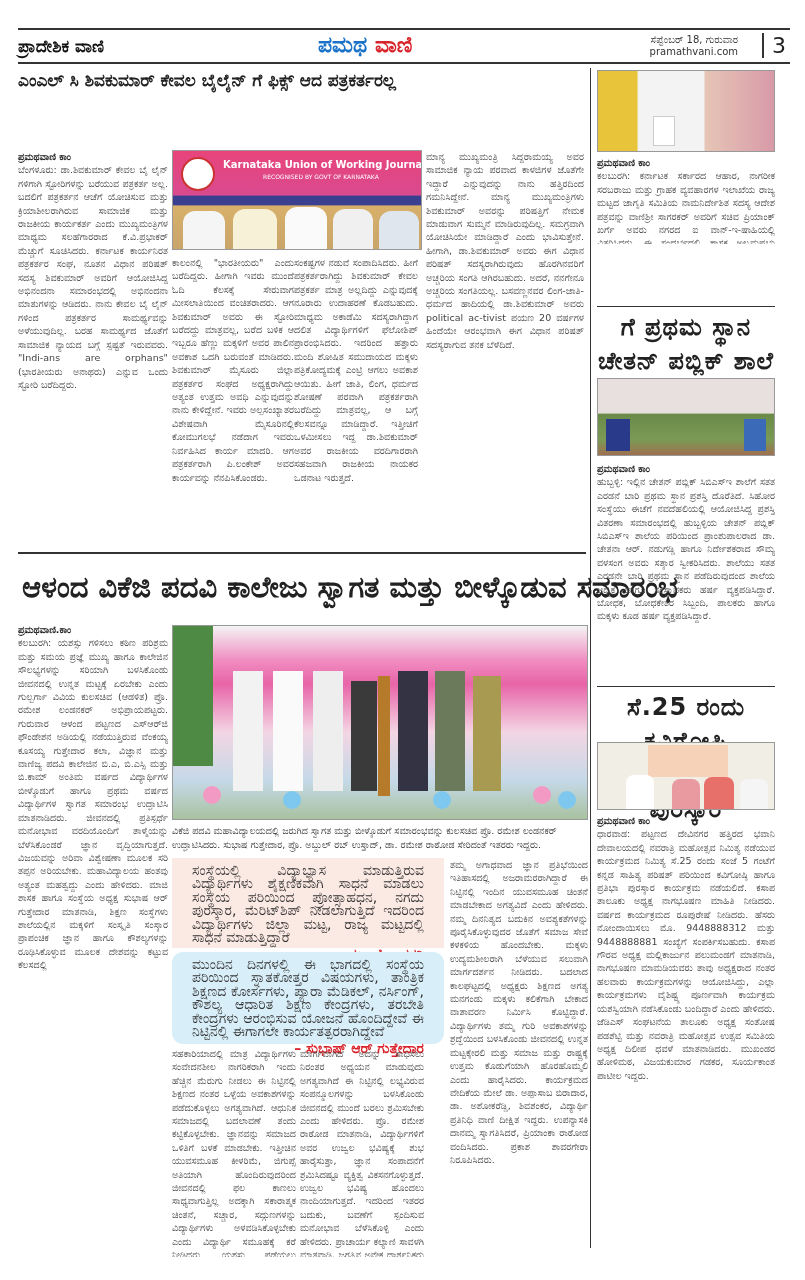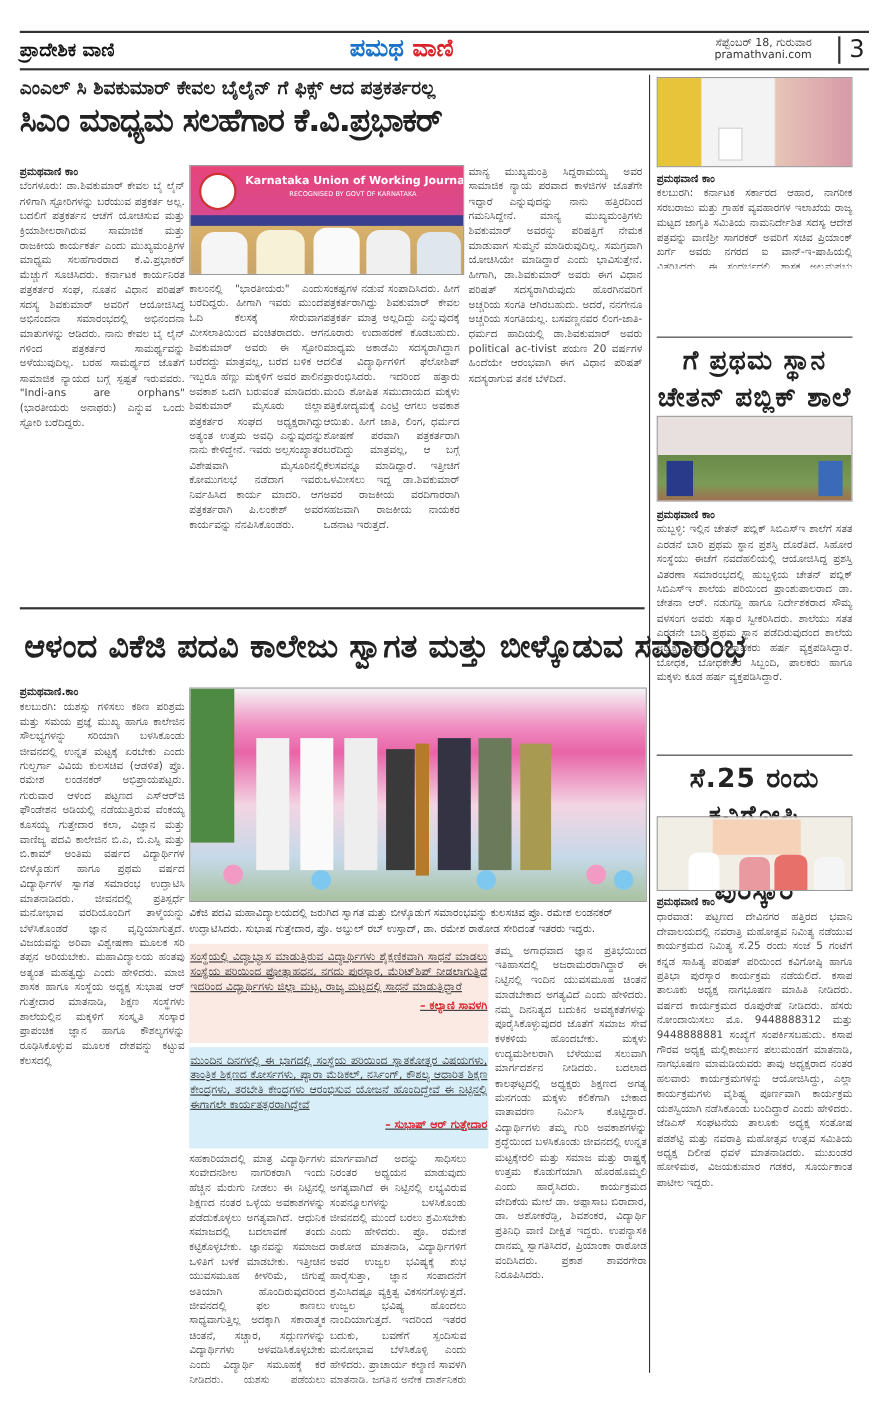--- a/index.html
+++ b/index.html
@@ -12,21 +12,21 @@
   .mh-date { position: absolute; left: 570px; top: 4px; font-size: 10px; color: #333; text-align: right; width: 150px; }
   .mh-page { position: absolute; right: 4px; top: 3px; font-size: 22px; border-left: 2px solid #333; padding-left: 8px; }
   .kicker { font-size: 18px; font-weight: bold; margin-top: 6px; white-space: nowrap; }
   .headline { font-size: 30px; font-weight: 900; letter-spacing: -1px; white-space: nowrap; margin-top: 2px; }
   .col { position: absolute; font-size: 9.5px; line-height: 13.4px; color: #444; text-align: justify; overflow: hidden; }
   .byline { font-weight: bold; color: #222; display: block; }
   .photo { position: absolute; overflow: hidden; border: 1px solid #999; }
   .rule-v { position: absolute; width: 1px; background: #333; }
   .rule-h { position: absolute; height: 2px; background: #333; }
   .side-head { position: absolute; font-weight: 900; font-size: 25px; text-align: center; line-height: 34px; letter-spacing: 1px; }
-  .quote { position: absolute; font-size: 10px; line-height: 13.4px; padding: 6px 1px; color: #333; text-align: justify; text-decoration: underline; }
+  .quote { position: absolute; font-size: 14px; line-height: 13.4px; padding: 6px 20px; color: #333; text-align: justify; }
   .quote .by { display: block; text-align: right; color: #d8232a; font-weight: bold; margin-top: 4px; }
   .caption { position: absolute; font-size: 9.5px; line-height: 14px; color: #333; }
 </style>
 </head>
 <body>
 
 <div class="page">
 
   <div class="masthead">
     <div class="mh-left">ಪ್ರಾದೇಶಿಕ ವಾಣಿ</div>
@@ -36,21 +36,20 @@
     </div>
     <div class="mh-date">
       <div>ಸೆಪ್ಟೆಂಬರ್ 18, ಗುರುವಾರ</div>
       <div>pramathvani.com</div>
     </div>
     <div class="mh-page">3</div>
   </div>
 
   <div style="width:568px;">
     <div class="kicker" style="font-size:17px;">ಎಂಎಲ್ ಸಿ ಶಿವಕುಮಾರ್ ಕೇವಲ ಬೈಲೈನ್ ಗೆ ಫಿಕ್ಸ್ ಆದ ಪತ್ರಕರ್ತರಲ್ಲ</div>
-    <div class="headline" style="font-size:29px;">ಸಿಎಂ ಮಾಧ್ಯಮ ಸಲಹೆಗಾರ ಕೆ.ವಿ.ಪ್ರಭಾಕರ್</div>
   </div>
 </div>
 
 <div class="rule-v" style="left:590px; top:68px; height:1180px;"></div>
 
 <div class="col" style="left:18px; top:150px; width:150px; height:390px;">
   <span class="byline">ಪ್ರಮಥವಾಣಿ ಕಾಂ</span>
   <span>ಬೆಂಗಳೂರು: ಡಾ.ಶಿವಕುಮಾರ್ ಕೇವಲ ಬೈ ಲೈನ್ ಗಳಿಗಾಗಿ ಸ್ಟೋರಿಗಳನ್ನು ಬರೆಯುವ ಪತ್ರಕರ್ತ ಅಲ್ಲ. ಬದಲಿಗೆ ಪತ್ರಕರ್ತನ ಆಚೆಗೆ ಯೋಚಿಸುವ ಮತ್ತು ಕ್ರಿಯಾಶೀಲರಾಗಿರುವ ಸಾಮಾಜಿಕ ಮತ್ತು ರಾಜಕೀಯ ಕಾರ್ಯಕರ್ತ ಎಂದು ಮುಖ್ಯಮಂತ್ರಿಗಳ ಮಾಧ್ಯಮ ಸಲಹೆಗಾರರಾದ ಕೆ.ವಿ.ಪ್ರಭಾಕರ್ ಮೆಚ್ಚುಗೆ ಸೂಚಿಸಿದರು. ಕರ್ನಾಟಕ ಕಾರ್ಯನಿರತ ಪತ್ರಕರ್ತರ ಸಂಘ, ನೂತನ ವಿಧಾನ ಪರಿಷತ್ ಸದಸ್ಯ ಶಿವಕುಮಾರ್ ಅವರಿಗೆ ಆಯೋಜಿಸಿದ್ದ ಅಭಿನಂದನಾ ಸಮಾರಂಭದಲ್ಲಿ ಅಭಿನಂದನಾ ಮಾತುಗಳನ್ನು ಆಡಿದರು. ನಾನು ಕೇವಲ ಬೈ ಲೈನ್ ಗಳಿಂದ ಪತ್ರಕರ್ತರ ಸಾಮರ್ಥ್ಯವನ್ನು ಅಳೆಯುವುದಿಲ್ಲ. ಬರಹ ಸಾಮರ್ಥ್ಯದ ಜೊತೆಗೆ ಸಾಮಾಜಿಕ ನ್ಯಾಯದ ಬಗ್ಗೆ ಸ್ಪಷ್ಟತೆ ಇರುವವರು. "Indi-ans are orphans" (ಭಾರತೀಯರು ಅನಾಥರು) ಎನ್ನುವ ಒಂದು ಸ್ಟೋರಿ ಬರೆದಿದ್ದರು.</span>
 </div>
 
@@ -102,21 +101,21 @@
   <div style="position:absolute; left:360px; top:160px; width:18px; height:18px; border-radius:50%; background:#f29ac3;"></div>
   <div style="position:absolute; left:385px; top:165px; width:18px; height:18px; border-radius:50%; background:#7ec8f0;"></div>
 </div>
 
 <div class="caption" style="left:172px; top:824px; width:416px;">ವಿಕೆಜಿ ಪದವಿ ಮಹಾವಿದ್ಯಾಲಯದಲ್ಲಿ ಜರುಗಿದ ಸ್ವಾಗತ ಮತ್ತು ಬೀಳ್ಕೊಡುಗೆ ಸಮಾರಂಭವನ್ನು ಕುಲಸಚಿವ ಪ್ರೊ. ರಮೇಶ ಲಂಡನಕರ್ ಉದ್ಘಾಟಿಸಿದರು. ಸುಭಾಷ ಗುತ್ತೇದಾರ, ಪ್ರೊ. ಅಬ್ದುಲ್ ರಬ್ ಉಸ್ತಾದ್, ಡಾ. ರಮೇಶ ರಾಠೋಡ ಸೇರಿದಂತೆ ಇತರರು ಇದ್ದರು.</div>
 
 <div class="quote" style="left:172px; top:858px; width:272px; height:90px; background:#fbe9e3;">
   <span>ಸಂಸ್ಥೆಯಲ್ಲಿ ವಿದ್ಯಾಭ್ಯಾಸ ಮಾಡುತ್ತಿರುವ ವಿದ್ಯಾರ್ಥಿಗಳು ಶೈಕ್ಷಣಿಕವಾಗಿ ಸಾಧನೆ ಮಾಡಲು ಸಂಸ್ಥೆಯ ಪರಿಯಿಂದ ಪ್ರೋತ್ಸಾಹಧನ, ನಗದು ಪುರಸ್ಕಾರ, ಮೆರಿಟ್‌ಶಿಪ್ ನೀಡಲಾಗುತ್ತಿದೆ ಇದರಿಂದ ವಿದ್ಯಾರ್ಥಿಗಳು ಜಿಲ್ಲಾ ಮಟ್ಟ, ರಾಜ್ಯ ಮಟ್ಟದಲ್ಲಿ ಸಾಧನೆ ಮಾಡುತ್ತಿದ್ದಾರೆ</span>
   <span class="by">– ಕಲ್ಯಾಣಿ ಸಾವಳಗಿ</span>
 </div>
-<div class="quote" style="left:172px; top:952px; width:272px; height:92px; background:#d8eef8;">
+<div class="quote" style="left:172px; top:952px; width:272px; height:92px; background:#d8eef8;border-radius:11px;">
   <span>ಮುಂದಿನ ದಿನಗಳಲ್ಲಿ ಈ ಭಾಗದಲ್ಲಿ ಸಂಸ್ಥೆಯ ಪರಿಯಿಂದ ಸ್ನಾತಕೋತ್ತರ ವಿಷಯಗಳು, ತಾಂತ್ರಿಕ ಶಿಕ್ಷಣದ ಕೋರ್ಸಗಳು, ಪ್ಯಾರಾ ಮೆಡಿಕಲ್, ನರ್ಸಿಂಗ್, ಕೌಶಲ್ಯ ಆಧಾರಿತ ಶಿಕ್ಷಣ ಕೇಂದ್ರಗಳು, ತರಬೇತಿ ಕೇಂದ್ರಗಳು ಆರಂಭಿಸುವ ಯೋಜನೆ ಹೊಂದಿದ್ದೇವೆ ಈ ನಿಟ್ಟಿನಲ್ಲಿ ಈಗಾಗಲೇ ಕಾರ್ಯತತ್ಪರರಾಗಿದ್ದೇವೆ</span>
   <span class="by">– ಸುಭಾಷ್ ಆರ್ ಗುತ್ತೇದಾರ</span>
 </div>
 
 <div class="col" style="left:172px; top:1047px; width:124px; height:210px;">
   <span>ಸಹಕಾರಿಯಾದಲ್ಲಿ ಮಾತ್ರ ವಿದ್ಯಾರ್ಥಿಗಳು ಸಂವೇದನಶೀಲ ನಾಗರಿಕರಾಗಿ ಇಂದು ಹೆಚ್ಚಿನ ಮೆರುಗು ನೀಡಲು ಈ ನಿಟ್ಟಿನಲ್ಲಿ ಶಿಕ್ಷಣದ ನಂತರ ಒಳ್ಳೆಯ ಅವಕಾಶಗಳನ್ನು ಪಡೆದುಕೊಳ್ಳಲು ಅಗತ್ಯವಾಗಿದೆ. ಆಧುನಿಕ ಸಮಾಜದಲ್ಲಿ ಬದಲಾವಣೆ ತಂದು ಕಟ್ಟಿಕೊಳ್ಳಬೇಕು. ಜ್ಞಾನವನ್ನು ಸಮಾಜದ ಒಳಿತಿಗೆ ಬಳಕೆ ಮಾಡಬೇಕು. ಇತ್ತೀಚಿನ ಯುವಸಮೂಹ ಕೀಳರಿಮೆ, ಜಿಗುಪ್ಸೆ ಅತಿಯಾಗಿ ಹೊಂದಿರುವುದರಿಂದ ಜೀವನದಲ್ಲಿ ಫಲ ಕಾಣಲು ಸಾಧ್ಯವಾಗುತ್ತಿಲ್ಲ ಅದಕ್ಕಾಗಿ ಸಕಾರಾತ್ಮಕ ಚಿಂತನೆ, ಸಚ್ಚಾರ, ಸದ್ಗುಣಗಳನ್ನು ವಿದ್ಯಾರ್ಥಿಗಳು ಅಳವಡಿಸಿಕೊಳ್ಳಬೇಕು ಎಂದು ವಿದ್ಯಾರ್ಥಿ ಸಮೂಹಕ್ಕೆ ಕರೆ ನೀಡಿದರು. ಯಶಸ್ಸು ಪಡೆಯಲು ಅಡ್ಡದಾರಿಯಿಲ್ಲ ಕೇವಲ ಪರಿಶ್ರಮವೊಂದೇ ಅದಕ್ಕಿರುವ</span>
 </div>
 <div class="col" style="left:300px; top:1047px; width:124px; height:210px;">
   <span>ಮಾರ್ಗವಾಗಿದೆ ಅದನ್ನು ಸಾಧಿಸಲು ನಿರಂತರ ಅಧ್ಯಯನ ಮಾಡುವುದು ಅಗತ್ಯವಾಗಿದೆ ಈ ನಿಟ್ಟಿನಲ್ಲಿ ಲಭ್ಯವಿರುವ ಸಂಪನ್ಮೂಲಗಳನ್ನು ಬಳಸಿಕೊಂಡು ಜೀವನದಲ್ಲಿ ಮುಂದೆ ಬರಲು ಶ್ರಮಿಸಬೇಕು ಎಂದು ಹೇಳಿದರು. ಪ್ರೊ. ರಮೇಶ ರಾಠೋಡ ಮಾತನಾಡಿ, ವಿದ್ಯಾರ್ಥಿಗಳಿಗೆ ಅವರ ಉಜ್ವಲ ಭವಿಷ್ಯಕ್ಕೆ ಶುಭ ಹಾರೈಸುತ್ತಾ, ಜ್ಞಾನ ಸಂಪಾದನೆಗೆ ಶ್ರಮಿಸಿದಷ್ಟೂ ವ್ಯಕ್ತಿತ್ವ ವಿಕಸನಗೊಳ್ಳುತ್ತದೆ. ಉಜ್ವಲ ಭವಿಷ್ಯ ಹೊಂದಲು ನಾಂದಿಯಾಗುತ್ತದೆ. ಇದರಿಂದ ಇತರರ ಬದುಕು, ಬವಣೆಗೆ ಸ್ಪಂದಿಸುವ ಮನೋಭಾವ ಬೆಳೆಸಿಕೊಳ್ಳಿ ಎಂದು ಹೇಳಿದರು. ಪ್ರಾಚಾರ್ಯ ಕಲ್ಯಾಣಿ ಸಾವಳಗಿ ಮಾತನಾಡಿ, ಜಗತ್ತಿನ ಅನೇಕ ದಾರ್ಶನಿಕರು ಕೀರ್ತಿ ಬಡತನ ಕುಟುಂಬದಲ್ಲಿ ಜನಿಸಿ</span>
 </div>

